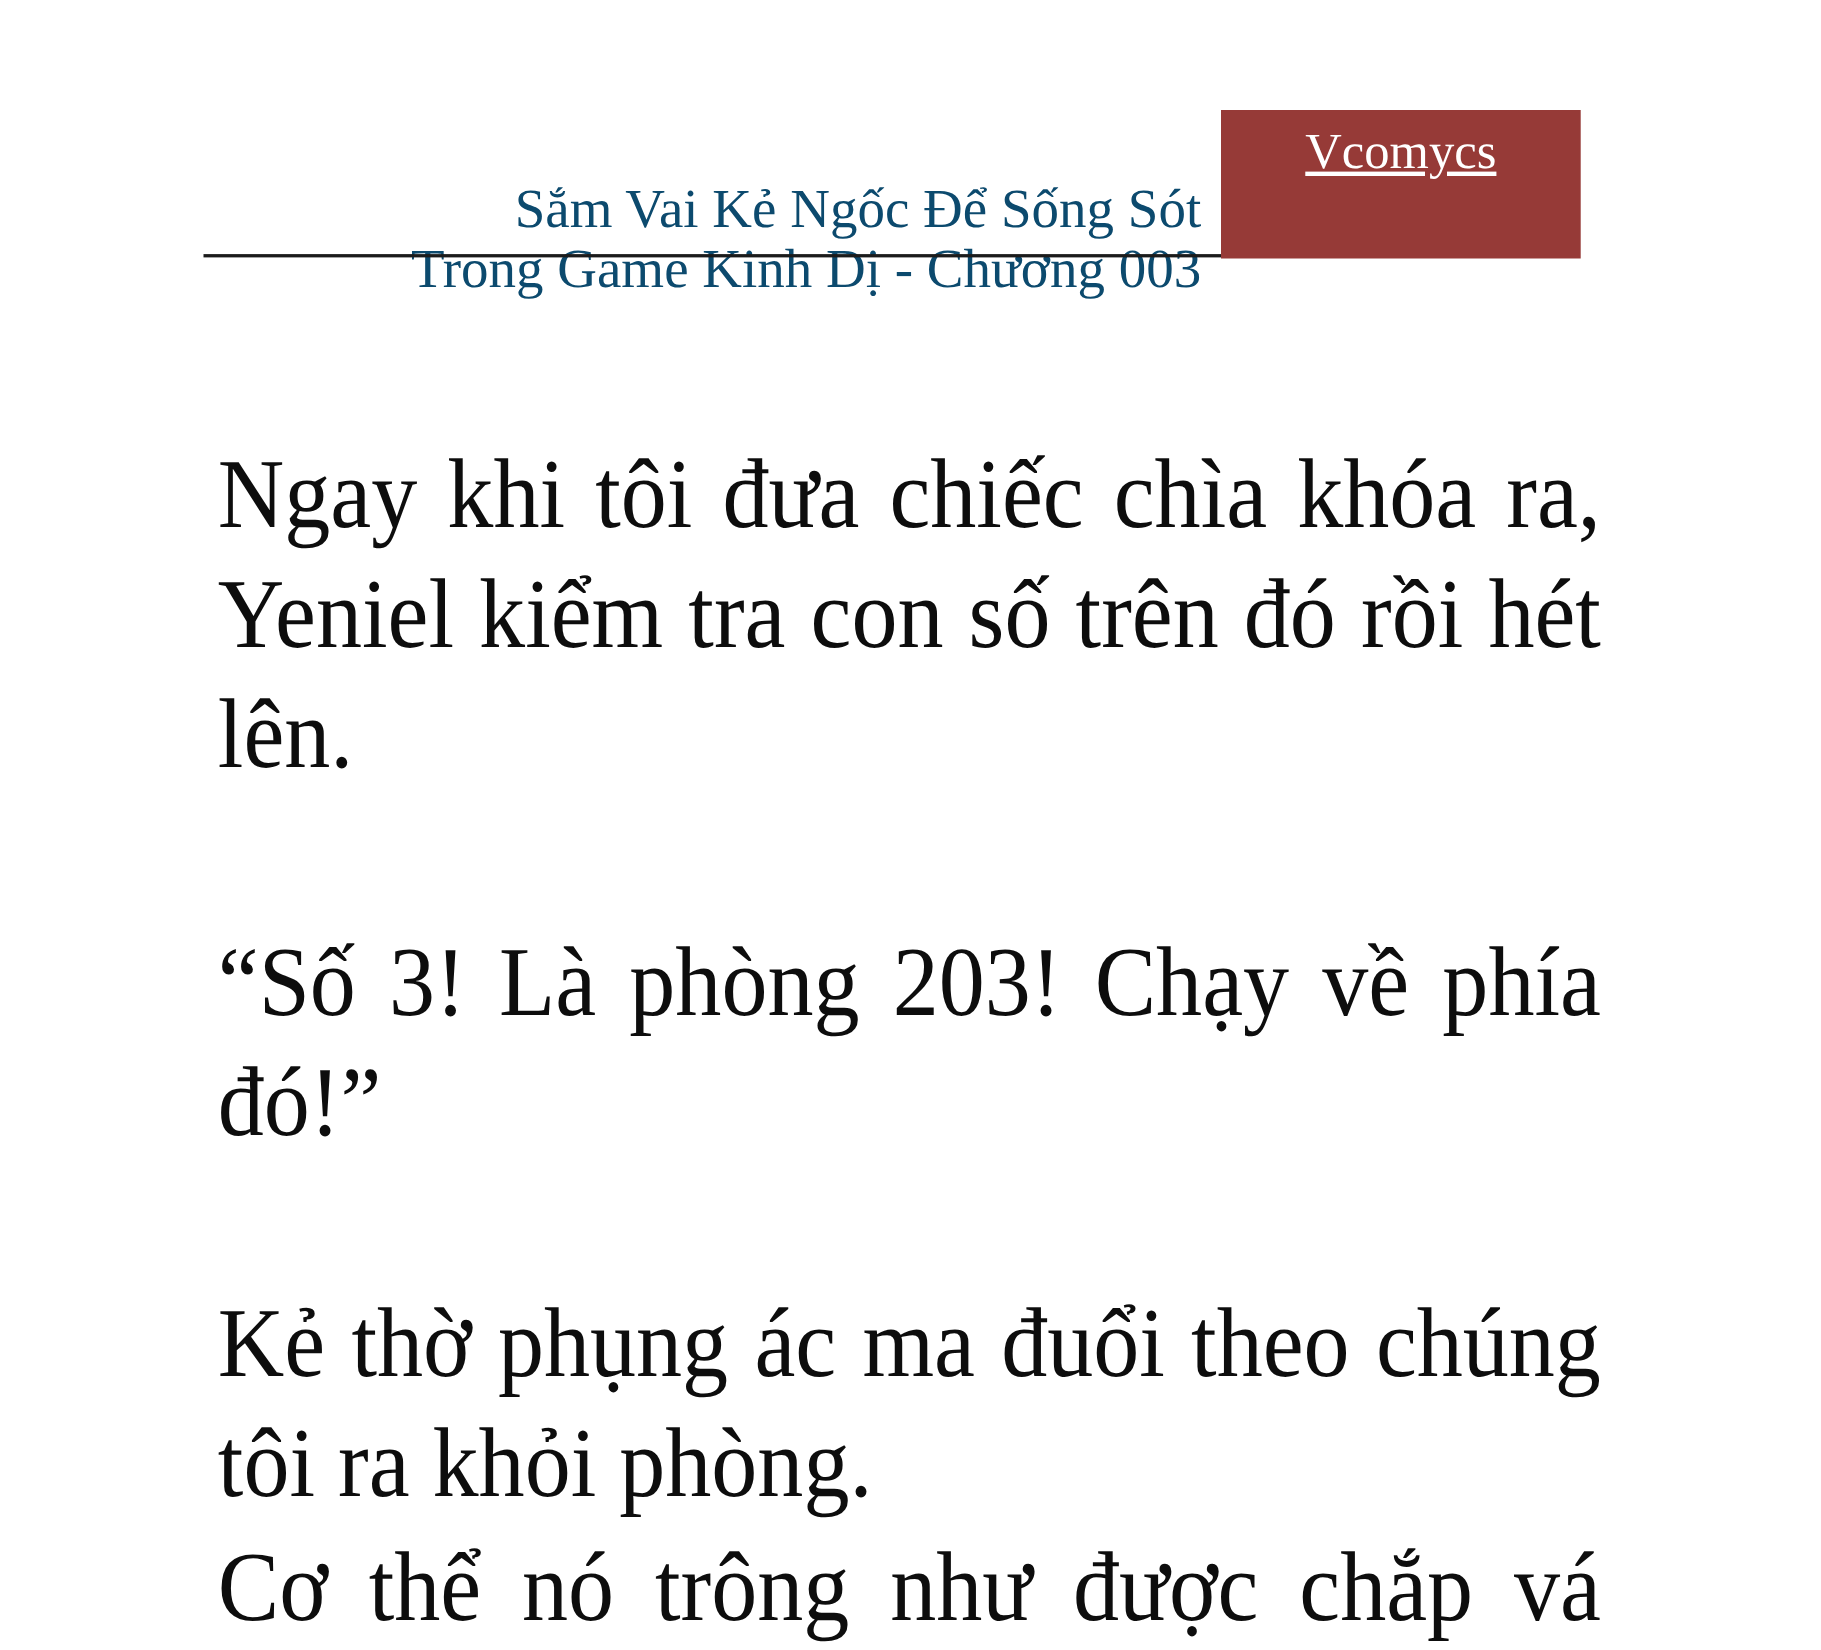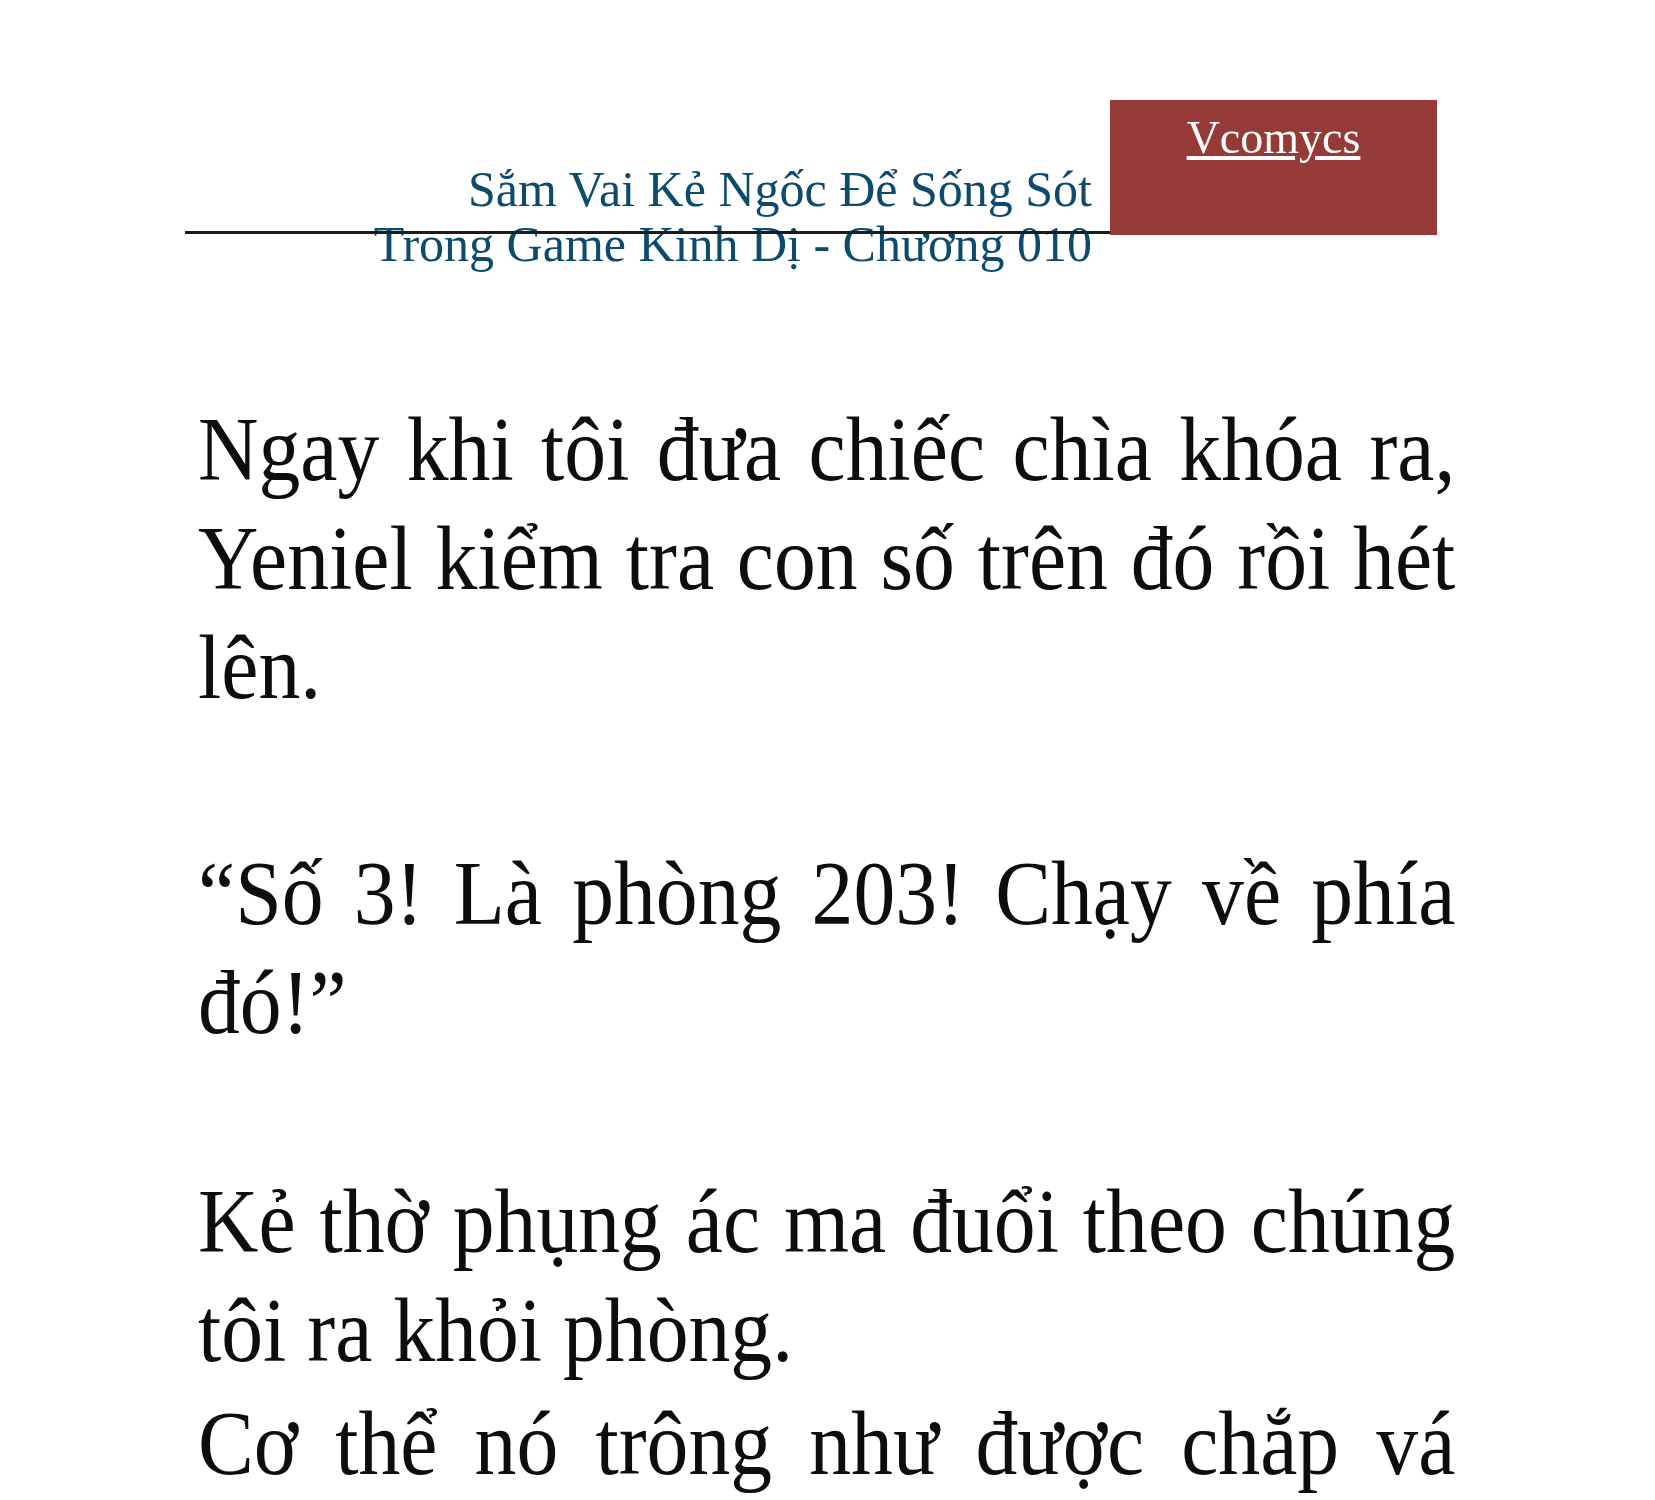--- a/index.html
+++ b/index.html
@@ -84,21 +84,21 @@
     text-align: left;
   }
 </style>
 </head>
 <body>
 
 <div class="page">
 
   <div class="header-title">
     <div>Sắm Vai Kẻ Ngốc Để Sống Sót</div>
-    <div>Trong Game Kinh Dị - Chương 010</div>
+    <div>Trong Game Kinh Dị - Chương 003</div>
   </div>
 
   <div class="header-rule"></div>
 
   <div class="brand-box" style="background:#963a37;color:#ffffff;text-decoration:underline;">
     <div>Vcomycs</div>
   </div>
 
   <div class="content">
 

